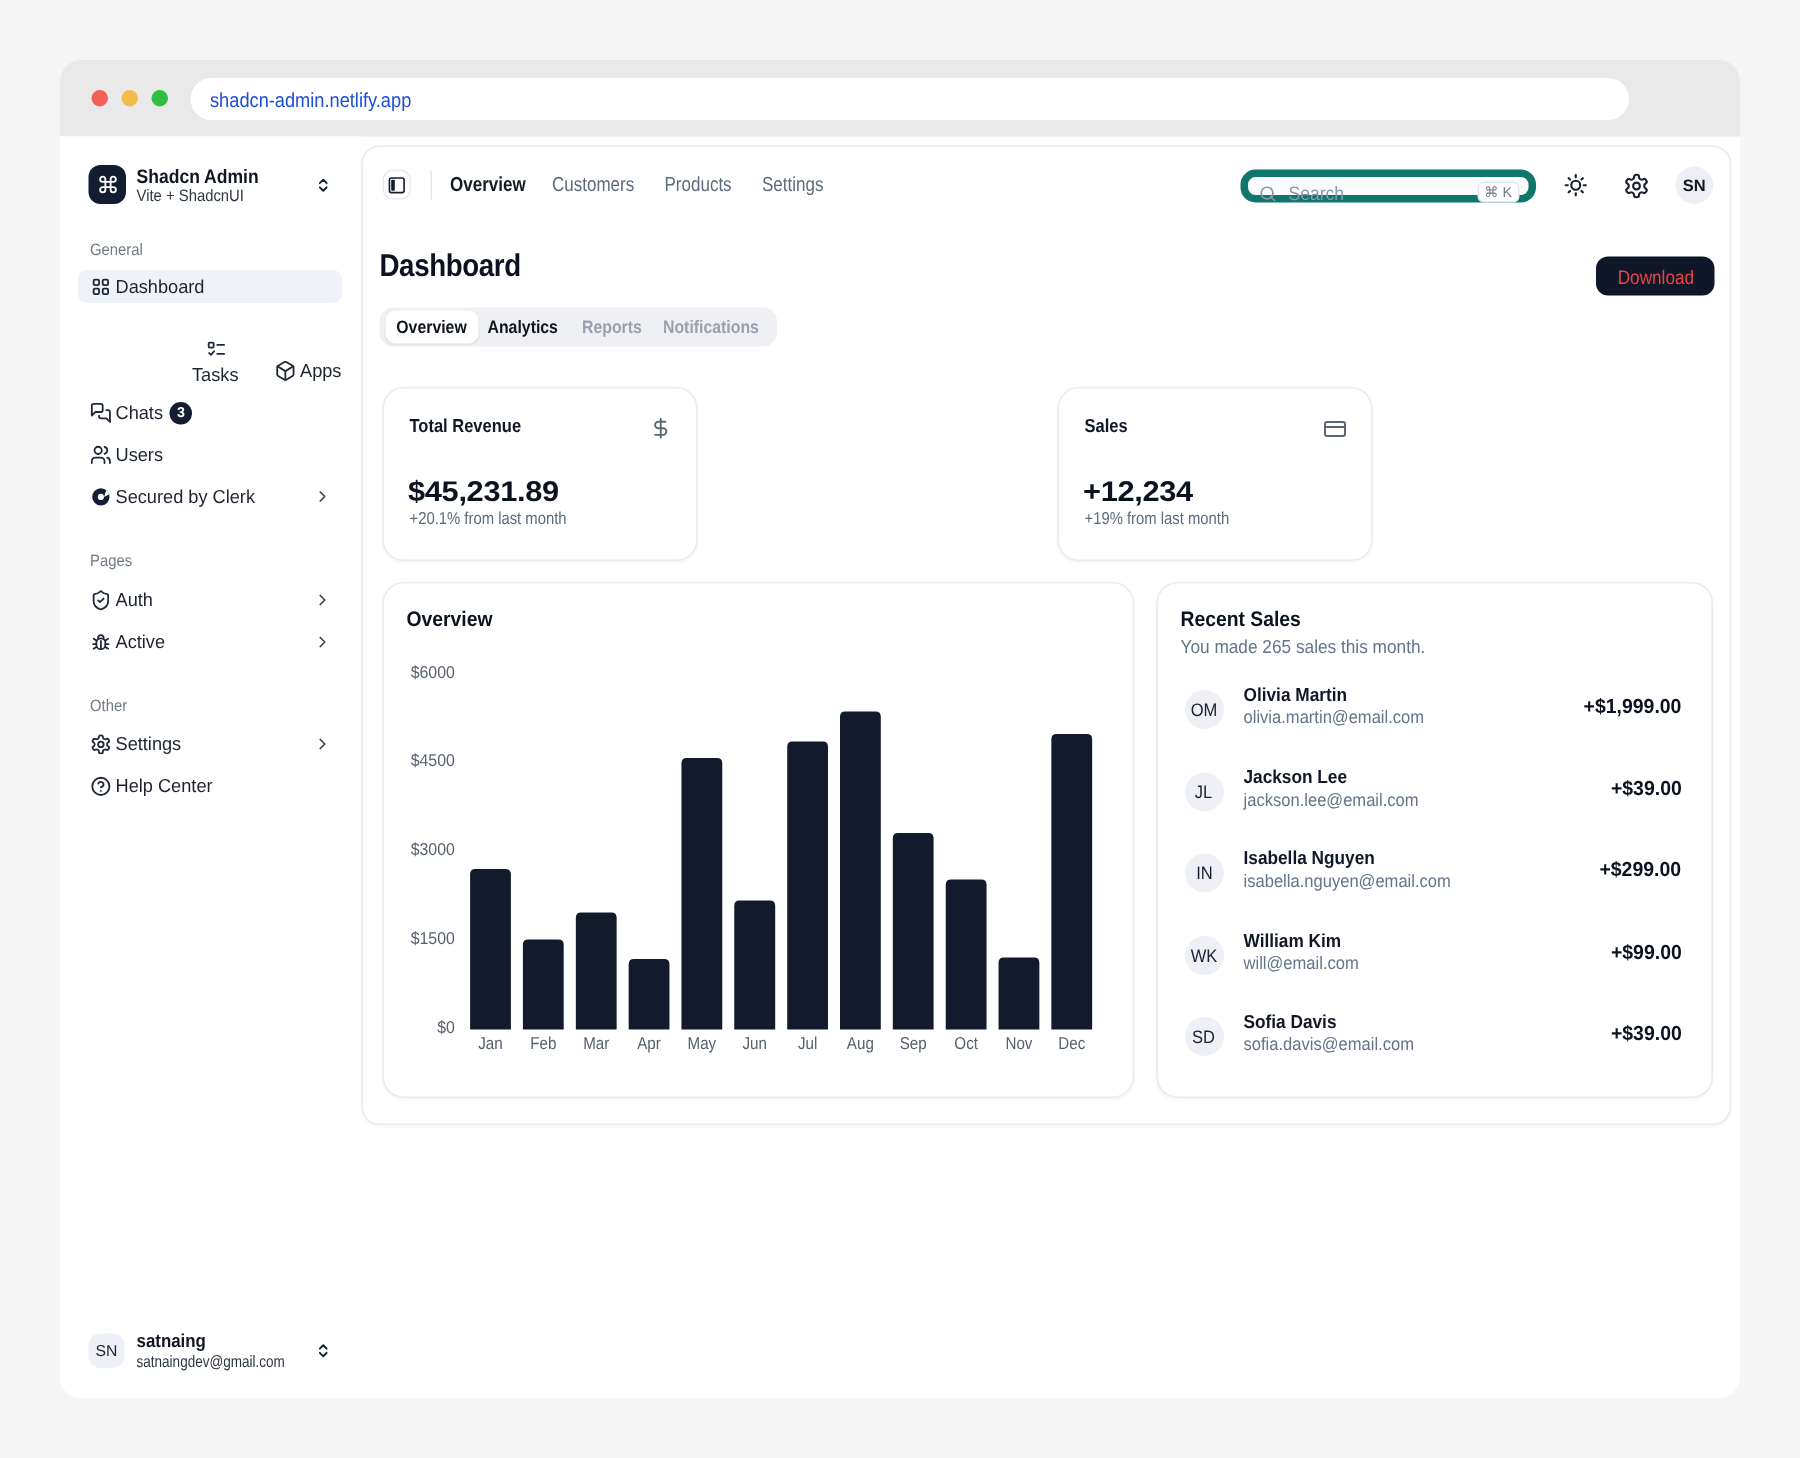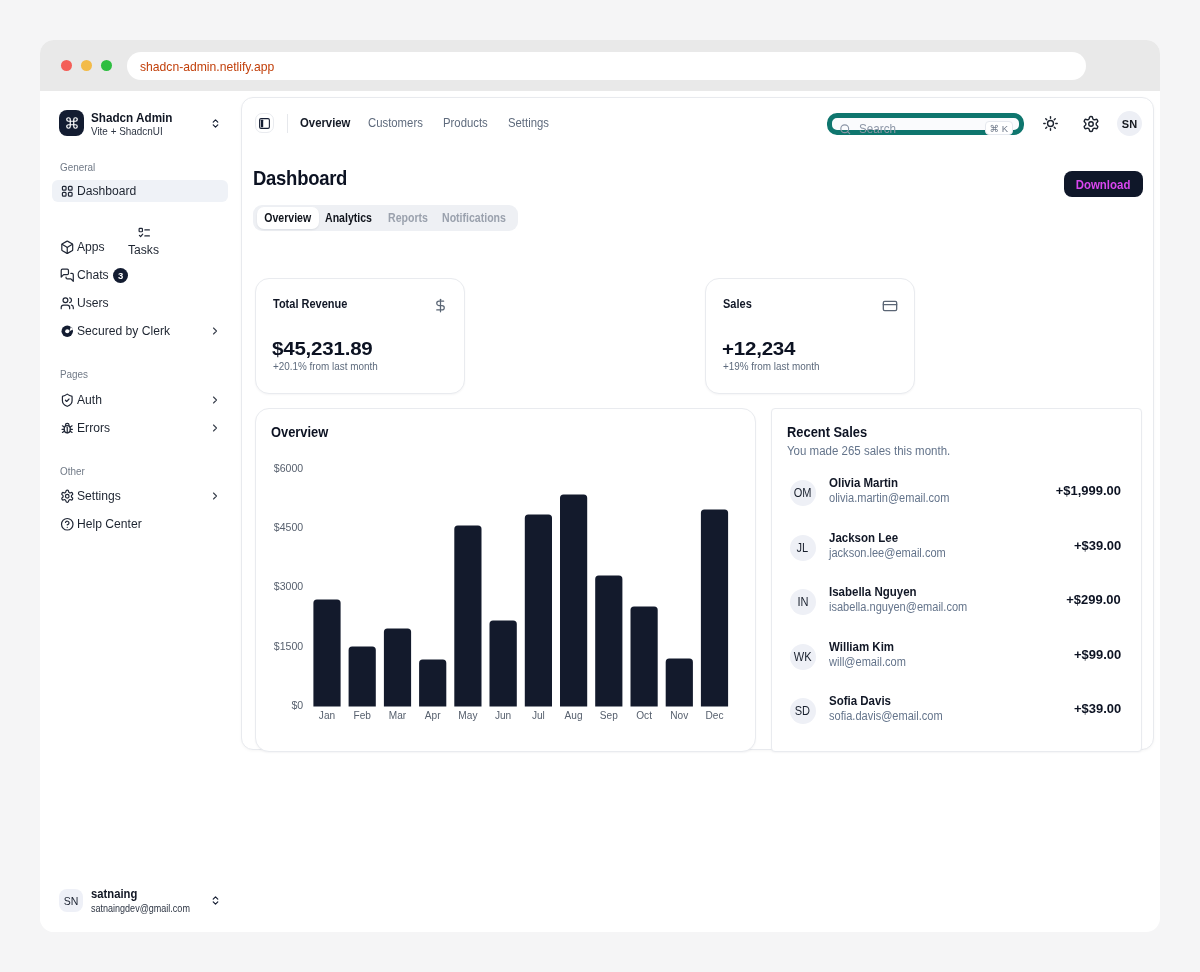--- a/index.html
+++ b/index.html
@@ -1,41 +1,41 @@
 <!DOCTYPE html>
 <html><head>
 <meta charset="utf-8">
 <style>
   * { margin:0; padding:0; box-sizing:border-box; }
   html,body { width:1200px; height:972px; overflow:hidden; background:#f5f5f6; font-family:"Liberation Sans", sans-serif; -webkit-font-smoothing:antialiased; }
   .abs { position:absolute; }
   #frame { position:absolute; left:40px; top:40px; width:1120px; height:892px; border-radius:14px; background:#fff; overflow:hidden; }
   #chrome { position:absolute; left:0; top:0; width:1120px; height:51px; background:#e9e9e9; }
   .dot { position:absolute; top:20px; width:11px; height:11px; border-radius:50%; }
-  #urlbar { position:absolute; left:87px; top:12px; width:959px; height:28px; background:#fff; border-radius:14px; color:#c2410c; font-size:13.5px; line-height:28px; padding-left:13px; }
+  #urlbar { position:absolute; left:87px; top:12px; width:959px; height:28px; background:#fff; border-radius:14px; color:#1d4ed8; font-size:13.5px; line-height:28px; padding-left:13px; }
   #sidebar { position:absolute; left:0; top:51px; width:201px; height:841px; background:#fff; }
   #main { position:absolute; left:201px; top:57px; width:913px; height:653px; background:#fff; border:1px solid #e8eaee; border-radius:12px; box-shadow:0 1px 3px rgba(0,0,0,0.04); }
   svg { display:block; }
 
   
   .sb-label { position:absolute; left:20px; font-size:11px; font-weight:500; color:#717a87; transform:scaleX(0.9); transform-origin:0 50%; }
   .sb-item { position:absolute; left:12px; width:176px; height:22px; border-radius:6px; font-size:12.5px; font-weight:500; color:#1d2430; display:flex; align-items:center; gap:2.5px; padding-left:8px; }
   .sb-item .t { display:inline-block; transform:scaleX(0.97); transform-origin:0 50%; white-space:nowrap; }
   .sx88 { transform:scaleX(0.88); transform-origin:0 50%; }
   .sx90 { transform:scaleX(0.90); transform-origin:0 50%; }
   .sx92 { transform:scaleX(0.92); transform-origin:0 50%; }
   .sxc { display:inline-block; transform:scaleX(0.88); transform-origin:50% 50%; }
   .sxr { transform:scaleX(0.96); transform-origin:100% 50%; }
   .sb-item svg { flex:none; }
   .sb-chev { position:absolute; right:7px; top:50%; margin-top:-6px; }
 
   
   .navlink { position:absolute; top:15px; height:20px; line-height:20px; font-size:13.5px; font-weight:500; color:#5f6b7d; transform:scaleX(0.84); transform-origin:0 50%; }
   
-  .card { position:absolute; background:#fff; border:1px solid #e9ebef; border-radius:14px; box-shadow:0 1px 2px rgba(16,24,40,0.04);margin-top:20px; }
+  .card { position:absolute; background:#fff; border:1px solid #e9ebef; border-radius:14px; box-shadow:0 1px 2px rgba(16,24,40,0.04); }
   .stat-title { position:absolute; left:17px; top:19px; font-size:12.5px; font-weight:600; color:#111726; line-height:13px; transform:scaleX(0.88); transform-origin:0 50%; }
   .stat-icon { position:absolute; right:16px; top:19px; color:#5b6675; }
   .stat-value { position:absolute; left:16px; top:60px; font-size:19px; font-weight:700; letter-spacing:-0.2px; color:#0c1222; line-height:20px; transform:scaleX(1.08); transform-origin:0 50%; }
   .stat-sub { position:absolute; left:17px; top:80.5px; font-size:11.5px; color:#5d6a7c; line-height:12px; transform:scaleX(0.86); transform-origin:0 50%; }
 </style>
 </head>
 <body>
 <div id="frame">
   <div id="chrome">
     <div class="dot" style="left:21px;background:#f45f58;"></div>
@@ -69,21 +69,21 @@
     </div>
     <div class="sb-item" style="top:135px;flex-direction:column;">
       <svg width="14.5" height="14.5" viewBox="0 0 24 24" fill="none" stroke="#202736" stroke-width="2" stroke-linecap="round" stroke-linejoin="round">
           <rect x="3.5" y="4" width="5.5" height="5.5" rx="1.2"></rect>
           <path d="M13 6.5h7.5"></path>
           <path d="M4 15.5l2 2 3.5-4"></path>
           <path d="M13 16.5h7.5"></path>
         </svg>
       <span class="t">Tasks</span>
     </div>
-    <div class="sb-item" style="top:145px;">
+    <div class="sb-item" style="top:145px;justify-content:flex-end;">
       <svg width="14.5" height="14.5" viewBox="0 0 24 24" fill="none" stroke="#202736" stroke-width="2" stroke-linecap="round" stroke-linejoin="round">
           <path d="M11 21.73a2 2 0 0 0 2 0l7-4A2 2 0 0 0 21 16V8a2 2 0 0 0-1-1.73l-7-4a2 2 0 0 0-2 0l-7 4A2 2 0 0 0 3 8v8a2 2 0 0 0 1 1.73z"></path>
           <path d="M12 22V12"></path>
           <path d="m3.3 7 7.703 4.734a2 2 0 0 0 1.994 0L20.7 7"></path>
         </svg>
       <span class="t">Apps</span>
     </div>
     <div class="sb-item" style="top:173px;">
       <svg width="14.5" height="14.5" viewBox="0 0 24 24" fill="none" stroke="#202736" stroke-width="2" stroke-linecap="round" stroke-linejoin="round">
           <path d="M14 9a2 2 0 0 1-2 2H6l-4 4V4a2 2 0 0 1 2-2h8a2 2 0 0 1 2 2z"></path>
@@ -129,21 +129,21 @@
           <path d="M9 7.5V7a3 3 0 1 1 6 0v.5"></path>
           <rect x="7" y="7.5" width="10" height="12" rx="5"></rect>
           <path d="M12 19.5v-9"></path>
           <path d="M7 10 4 8"></path>
           <path d="M7 14H3.5"></path>
           <path d="m7 17-3 2"></path>
           <path d="m17 10 3-2"></path>
           <path d="M17 14h3.5"></path>
           <path d="m17 17 3 2"></path>
         </svg>
-      <span class="t">Errors</span>
+      <span class="t">Active</span>
       <svg class="sb-chev" width="12" height="12" viewBox="0 0 24 24" fill="none" stroke="#39404d" stroke-width="2.2" stroke-linecap="round" stroke-linejoin="round">
           <path d="m9 18 6-6-6-6"></path>
         </svg>
     </div>
 
     <div class="sb-label" style="top:374px;">Other</div>
     <div class="sb-item" style="top:394px;">
       <svg width="14.5" height="14.5" viewBox="0 0 24 24" fill="none" stroke="#202736" stroke-width="2" stroke-linecap="round" stroke-linejoin="round">
           <path d="M12.22 2h-.44a2 2 0 0 0-2 2v.18a2 2 0 0 1-1 1.73l-.43.25a2 2 0 0 1-2 0l-.15-.08a2 2 0 0 0-2.73.73l-.22.38a2 2 0 0 0 .73 2.73l.15.1a2 2 0 0 1 1 1.72v.51a2 2 0 0 1-1 1.74l-.15.09a2 2 0 0 0-.73 2.73l.22.38a2 2 0 0 0 2.73.73l.15-.08a2 2 0 0 1 2 0l.43.25a2 2 0 0 1 1 1.73V20a2 2 0 0 0 2 2h.44a2 2 0 0 0 2-2v-.18a2 2 0 0 1 1-1.73l.43-.25a2 2 0 0 1 2 0l.15.08a2 2 0 0 0 2.73-.73l.22-.39a2 2 0 0 0-.73-2.73l-.15-.08a2 2 0 0 1-1-1.74v-.5a2 2 0 0 1 1-1.74l.15-.09a2 2 0 0 0 .73-2.73l-.22-.38a2 2 0 0 0-2.73-.73l-.15.08a2 2 0 0 1-2 0l-.43-.25a2 2 0 0 1-1-1.73V4a2 2 0 0 0-2-2z"></path>
           <circle cx="12" cy="12" r="3"></circle>
@@ -202,21 +202,21 @@
         <path d="m6.7 17.3-1.4 1.4"></path>
         <path d="m18.7 5.3-1.4 1.4"></path>
       </svg>
     <svg class="abs" style="left:840px;top:16.5px;" width="18" height="18" viewBox="0 0 24 24" fill="none" stroke="#1b222e" stroke-width="1.9" stroke-linecap="round" stroke-linejoin="round">
         <path d="M12.22 2h-.44a2 2 0 0 0-2 2v.18a2 2 0 0 1-1 1.73l-.43.25a2 2 0 0 1-2 0l-.15-.08a2 2 0 0 0-2.73.73l-.22.38a2 2 0 0 0 .73 2.73l.15.1a2 2 0 0 1 1 1.72v.51a2 2 0 0 1-1 1.74l-.15.09a2 2 0 0 0-.73 2.73l.22.38a2 2 0 0 0 2.73.73l.15-.08a2 2 0 0 1 2 0l.43.25a2 2 0 0 1 1 1.73V20a2 2 0 0 0 2 2h.44a2 2 0 0 0 2-2v-.18a2 2 0 0 1 1-1.73l.43-.25a2 2 0 0 1 2 0l.15.08a2 2 0 0 0 2.73-.73l.22-.39a2 2 0 0 0-.73-2.73l-.15-.08a2 2 0 0 1-1-1.74v-.5a2 2 0 0 1 1-1.74l.15-.09a2 2 0 0 0 .73-2.73l-.22-.38a2 2 0 0 0-2.73-.73l-.15.08a2 2 0 0 1-2 0l-.43-.25a2 2 0 0 1-1-1.73V4a2 2 0 0 0-2-2z"></path>
         <circle cx="12" cy="12" r="3"></circle>
       </svg>
     <div class="abs" style="left:875px;top:13px;width:25px;height:25px;border-radius:50%;background:#edeff5;display:flex;align-items:center;justify-content:center;font-size:11px;font-weight:700;color:#15181e;">SN</div>
 
     <div class="abs sx88" style="left:11px;top:69px;font-size:21px;font-weight:700;letter-spacing:-0.3px;color:#0c1222;line-height:22px;">Dashboard</div>
-    <div class="abs" style="left:822px;top:73px;width:79px;height:26px;border-radius:8px;background:#0f1729;color:#d946ef;font-size:13px;font-weight:700;display:flex;align-items:center;justify-content:center;">
+    <div class="abs" style="left:822px;top:73px;width:79px;height:26px;border-radius:8px;background:#0f1729;color:#ef4444;font-size:13px;font-weight:400;display:flex;align-items:center;justify-content:center;">
         <span class="sxc">Download</span>
       </div>
 
     <div class="abs" style="left:10.5px;top:107px;width:265px;height:26px;border-radius:9px;background:#eef0f4;"></div>
     <div class="abs" style="left:14.5px;top:109px;width:62px;height:22px;border-radius:7px;background:#fff;box-shadow:0 1px 2px rgba(16,24,40,0.08);"></div>
     <div class="abs" style="left:14.5px;top:109px;width:62px;height:22px;text-align:center;line-height:22px;font-size:12px;font-weight:600;color:#10141c;"><span class="sxc">Overview</span></div>
     <div class="abs sx88" style="left:83px;top:109px;height:22px;line-height:22px;font-size:12px;font-weight:600;color:#10141c;">Analytics</div>
     <div class="abs sx88" style="left:145.5px;top:109px;height:22px;line-height:22px;font-size:12px;font-weight:600;color:#9aa1ad;">Reports</div>
     <div class="abs sx88" style="left:199.5px;top:109px;height:22px;line-height:22px;font-size:12px;font-weight:600;color:#9aa1ad;">Notifications</div>
 
@@ -271,21 +271,21 @@
           <text x="353.8" y="311.5" text-anchor="middle" font-size="11.5" fill="#57606e" transform="scale(0.88 1)" transform-origin="353.8 0">Sep</text>
           <path d="M375.5 298.4 V201.9 Q375.5 198.4 379.0 198.4 H399.2 Q402.7 198.4 402.7 201.9 V298.4 Z" fill="#131a2c"></path>
           <text x="389.1" y="311.5" text-anchor="middle" font-size="11.5" fill="#57606e" transform="scale(0.88 1)" transform-origin="389.1 0">Oct</text>
           <path d="M410.7 298.4 V253.9 Q410.7 250.4 414.2 250.4 H434.4 Q437.9 250.4 437.9 253.9 V298.4 Z" fill="#131a2c"></path>
           <text x="424.3" y="311.5" text-anchor="middle" font-size="11.5" fill="#57606e" transform="scale(0.88 1)" transform-origin="424.3 0">Nov</text>
           <path d="M445.9 298.4 V104.9 Q445.9 101.4 449.4 101.4 H469.6 Q473.1 101.4 473.1 104.9 V298.4 Z" fill="#131a2c"></path>
           <text x="459.5" y="311.5" text-anchor="middle" font-size="11.5" fill="#57606e" transform="scale(0.88 1)" transform-origin="459.5 0">Dec</text>
         </svg>
     </div>
 
-    <div class="card" style="left:529px;top:290px;width:371px;height:344px;border-radius:4px;">
+    <div class="card" style="left:529px;top:290px;width:371px;height:344px;border-radius:14px;">
       <div class="abs sx92" style="left:14.5px;top:15.5px;font-size:14px;font-weight:700;color:#0c1222;line-height:15px;">Recent Sales</div>
       <div class="abs sx92" style="left:14.5px;top:35px;font-size:12.5px;color:#64748b;line-height:15px;">You made 265 sales this month.</div>
       <div class="abs" style="left:17.5px;top:71.2px;width:26px;height:26px;border-radius:50%;background:#eef0f6;display:flex;align-items:center;justify-content:center;font-size:12px;color:#19202e;">
           <span class="sxc" style="transform:scaleX(0.92);">OM</span>
         </div>
       <div class="abs sx92" style="left:57px;top:67.0px;font-size:12.5px;font-weight:600;color:#111726;line-height:15px;">Olivia Martin</div>
       <div class="abs sx92" style="left:57px;top:82.0px;font-size:12px;color:#64748b;line-height:14px;">olivia.martin@email.com</div>
       <div class="abs sxr" style="right:20px;top:74.2px;font-size:13.5px;font-weight:600;color:#0c1222;line-height:16px;">+$1,999.00</div>
       <div class="abs" style="left:17.5px;top:125.9px;width:26px;height:26px;border-radius:50%;background:#eef0f6;display:flex;align-items:center;justify-content:center;font-size:12px;color:#19202e;">
           <span class="sxc" style="transform:scaleX(0.92);">JL</span>

